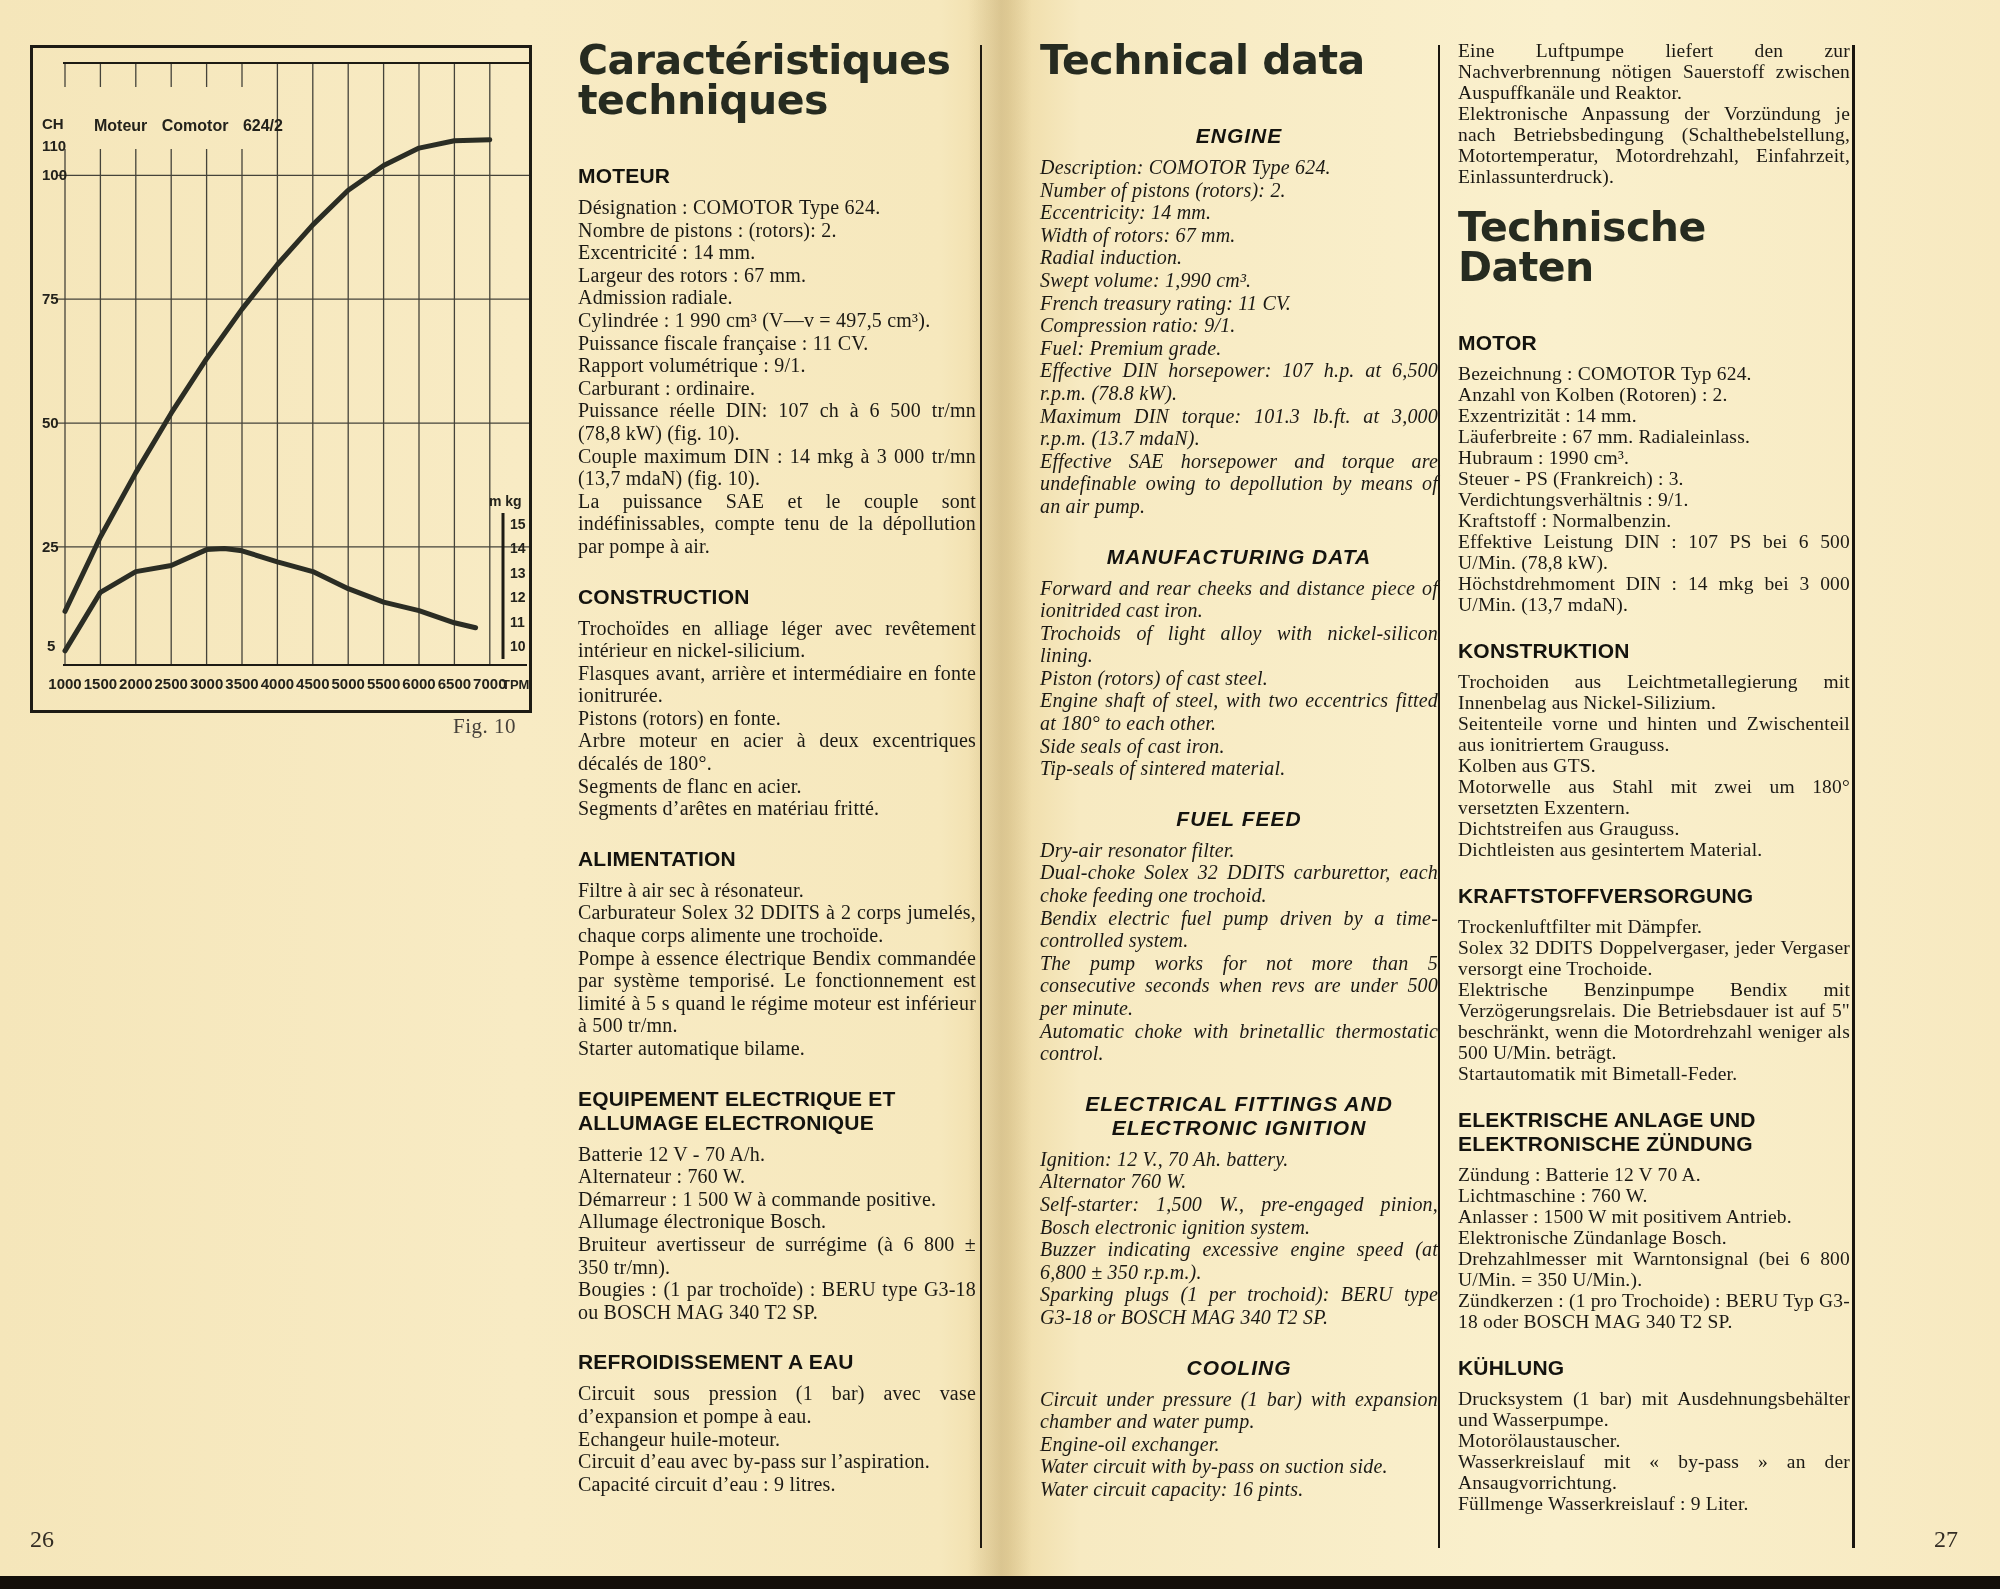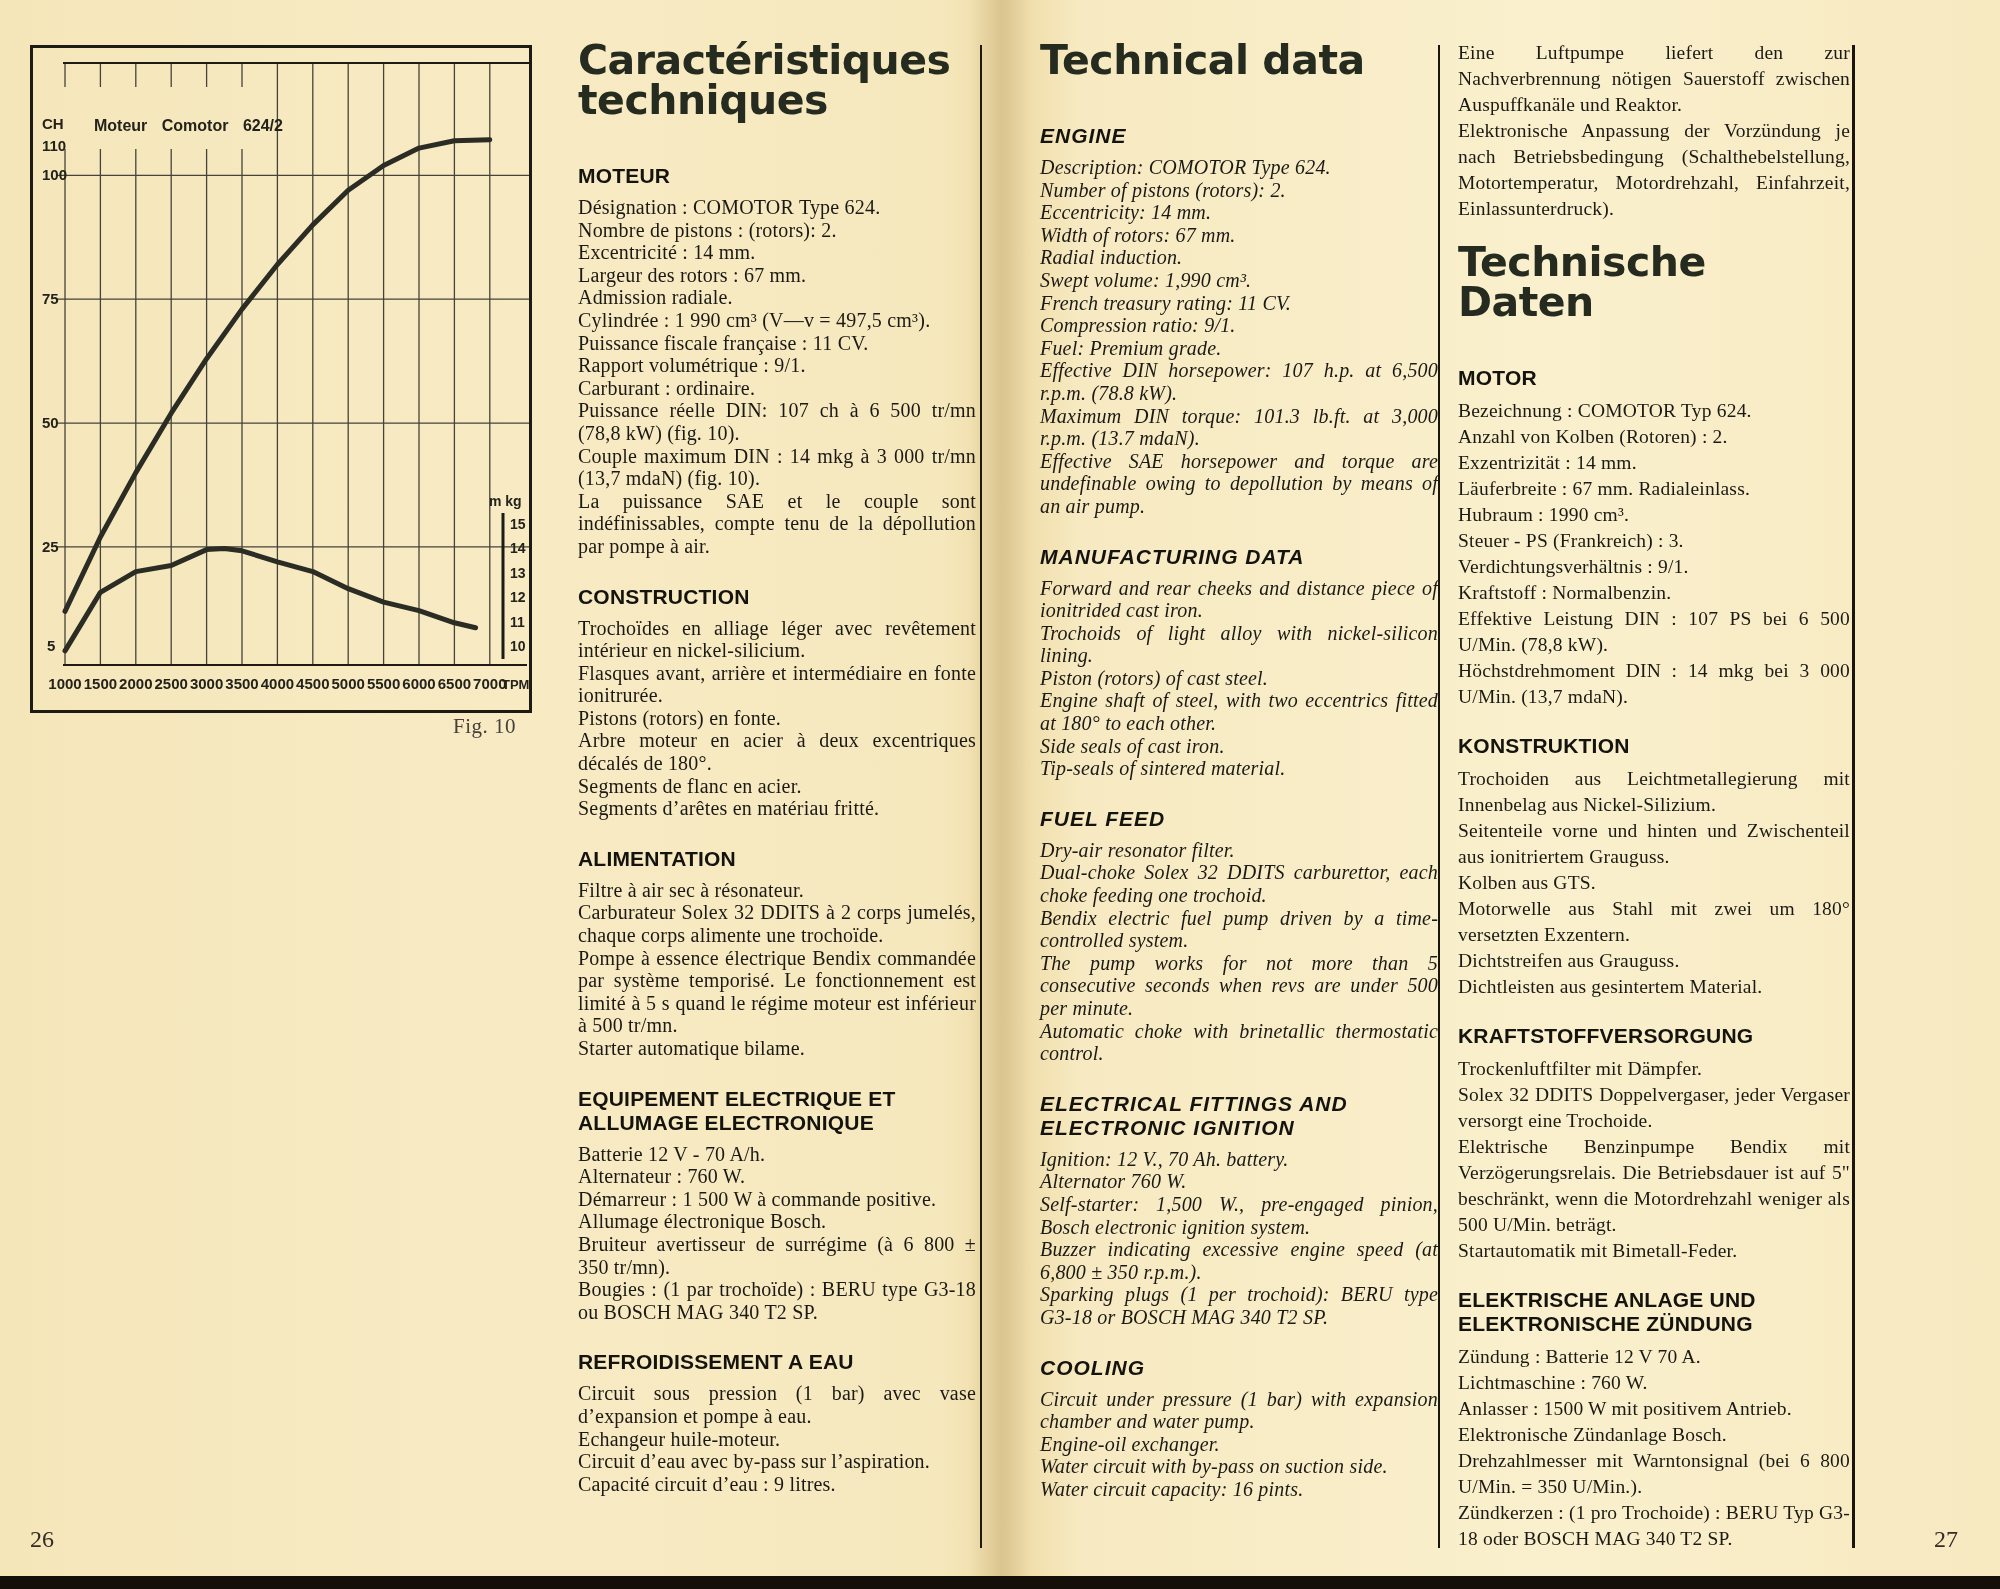--- a/index.html
+++ b/index.html
@@ -19,29 +19,29 @@
   .col-de{left:1458px;width:392px;}
   .col-heading{
     font-family:"DejaVu Sans",sans-serif;font-weight:800;font-size:41px;line-height:40px;
     letter-spacing:-.5px;color:#262b20;margin:0 0 44px 0;
   }
   .col-de .col-heading{margin-top:20px;margin-bottom:44px;}
   .sec-title{
     font-family:"Liberation Sans",sans-serif;font-weight:700;font-size:21px;line-height:24px;
     margin:0 0 8px 0;letter-spacing:.2px;color:#14130e;white-space:pre-line;
   }
-  .col-en .sec-title{font-style:italic;letter-spacing:1px;}
+  .col-en .sec-title{font-style:italic;letter-spacing:1px;text-align:center;}
   .section{margin-top:27px;}
   .col-de .section{margin-top:24px;}
   .body-text{
     margin:0;font-size:20px;line-height:22.6px;text-align:justify;letter-spacing:.2px;
     color:#1b1914;
   }
   .col-en .body-text{font-style:italic;}
-  .col-de .body-text{font-size:19.5px;line-height:26px;}
+  .col-de .body-text{font-size:19.5px;line-height:21px;}
   
   .vrule{position:absolute;top:45px;height:1503px;width:2px;background:#1a160f;}
   .vrule-a{left:980px;}
   .vrule-b{left:1438px;}
   .vrule-c{left:1852px;width:3px;}
   .pagenum{position:absolute;font-size:24px;color:#332d24;}
   .pagenum-left{left:30px;top:1526px;}
   .pagenum-right{left:1934px;top:1526px;}
   .bottom-strip{position:absolute;left:0;top:1576px;width:2000px;height:13px;background:#140f09;}
   .gutter{position:absolute;left:968px;top:0;width:64px;height:1589px;pointer-events:none;

